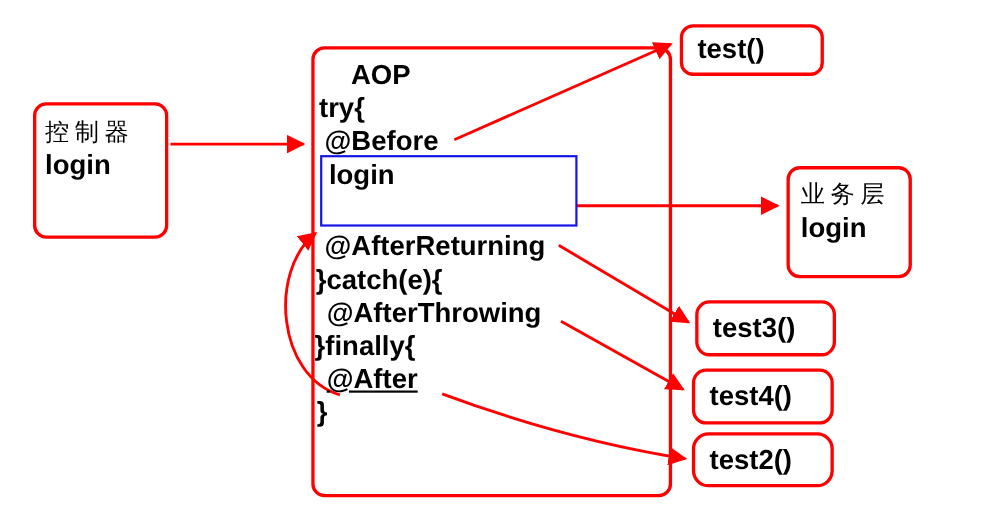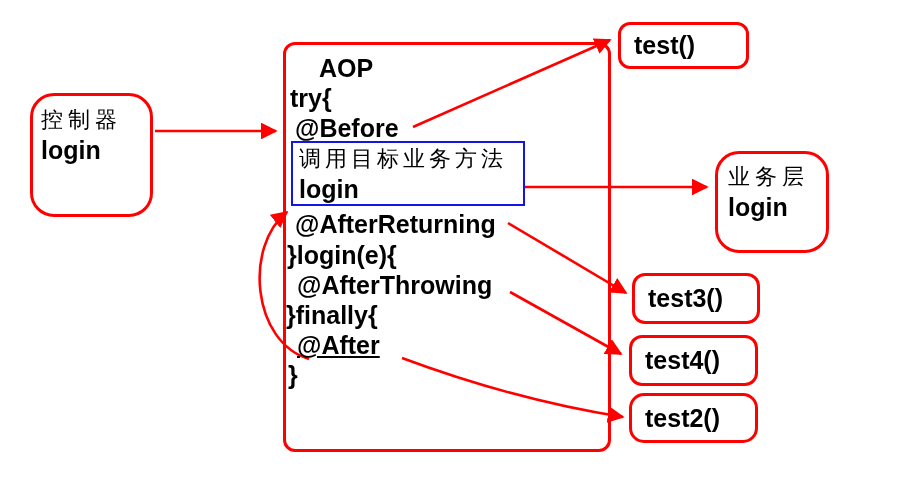--- a/index.html
+++ b/index.html
@@ -4,21 +4,21 @@
 <style>
   html,body { margin:0; padding:0; background:#ffffff; }
   .stage {
     position:relative; width:905px; height:482px;
     background:#ffffff; overflow:hidden;
     font-family:"Liberation Sans", sans-serif; color:#000;
   }
   .arrows { position:absolute; left:0; top:0; width:905px; height:482px; pointer-events:none; }
   .box {
     position:absolute; box-sizing:border-box;
-    border:3px solid #ff0000; border-radius:24px; background:transparent;
+    border:3px solid #ff0000; border-radius:12px; background:transparent;
   }
   .cn { font-size:22px; letter-spacing:5px; font-weight:normal; line-height:30px; white-space:nowrap; }
   .method { font-size:25px; font-weight:bold; line-height:30px; white-space:nowrap; }
   .controller { left:30px; top:93px; width:123px; height:124px; padding:9px 0 0 8px; }
   .service    { left:715px; top:151px; width:114px; height:102px; padding:8px 0 0 10px; }
   .aopbox     { left:283px; top:42px; width:328px; height:410px; border-radius:12px; }
   .code { position:absolute; font-size:25px; font-weight:bold; line-height:26px; white-space:pre; }
   .l-title  { left:4px;  top:10px;margin-left:29px; }
   .l-try    { left:4px;  top:40px; }
   .l-before { left:9px;  top:70px; }
@@ -67,25 +67,24 @@
   <div class="box controller">
     <div class="cn">控制器</div>
     <div class="method">login</div>
   </div>
 
   <div class="box aopbox">
     <div class="code l-title">AOP</div>
     <div class="code l-try">try{</div>
     <div class="code l-before">@Before</div>
     <div class="target">
-      <div class="cn">调用目标业务方法</div>
       <div class="method">login</div>
     </div>
     <div class="code l-aret">@AfterReturning</div>
-    <div class="code l-catch">}login(e){</div>
+    <div class="code l-catch">}catch(e){</div>
     <div class="code l-athr">@AfterThrowing</div>
     <div class="code l-fin">}finally{</div>
     <div class="code l-after">@After</div>
     <div class="code l-close">}</div>
   </div>
 
   <div class="box test t1">
     <span>test()</span>
   </div>
 

